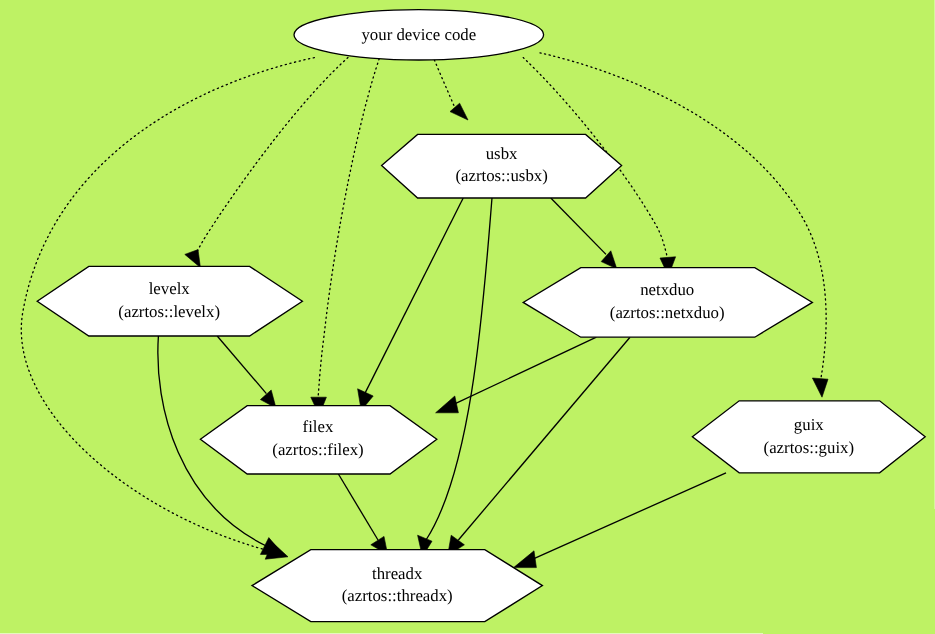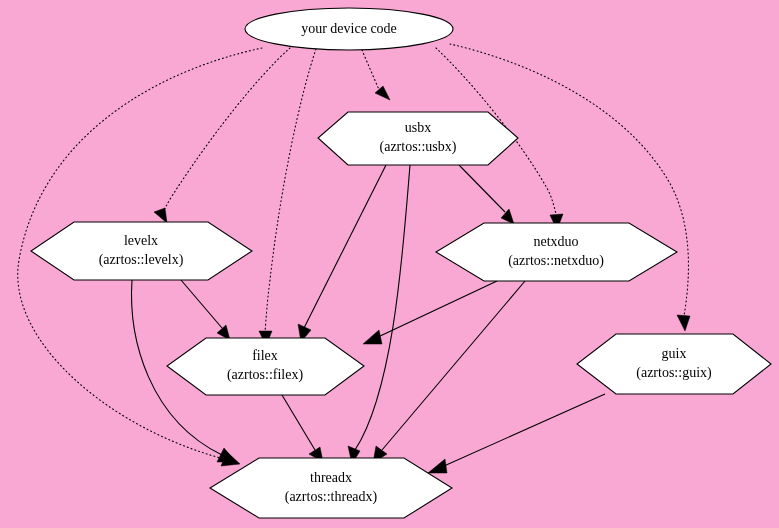--- a/index.html
+++ b/index.html
@@ -8,21 +8,21 @@
     padding: 0;
     background: #ffffff;
   }
   body {
     font-family: "Liberation Serif", "DejaVu Serif", serif;
   }
   #canvas-wrap {
     position: relative;
     width: 779px;
     height: 528px;
-    background: #f9a8d4;
+    background: #bef264;
     overflow: hidden;
   }
   svg#graph {
     display: block;
     width: 779px;
     height: 528px;
   }
   .node-shape {
     fill: #ffffff;
     stroke: #000000;

